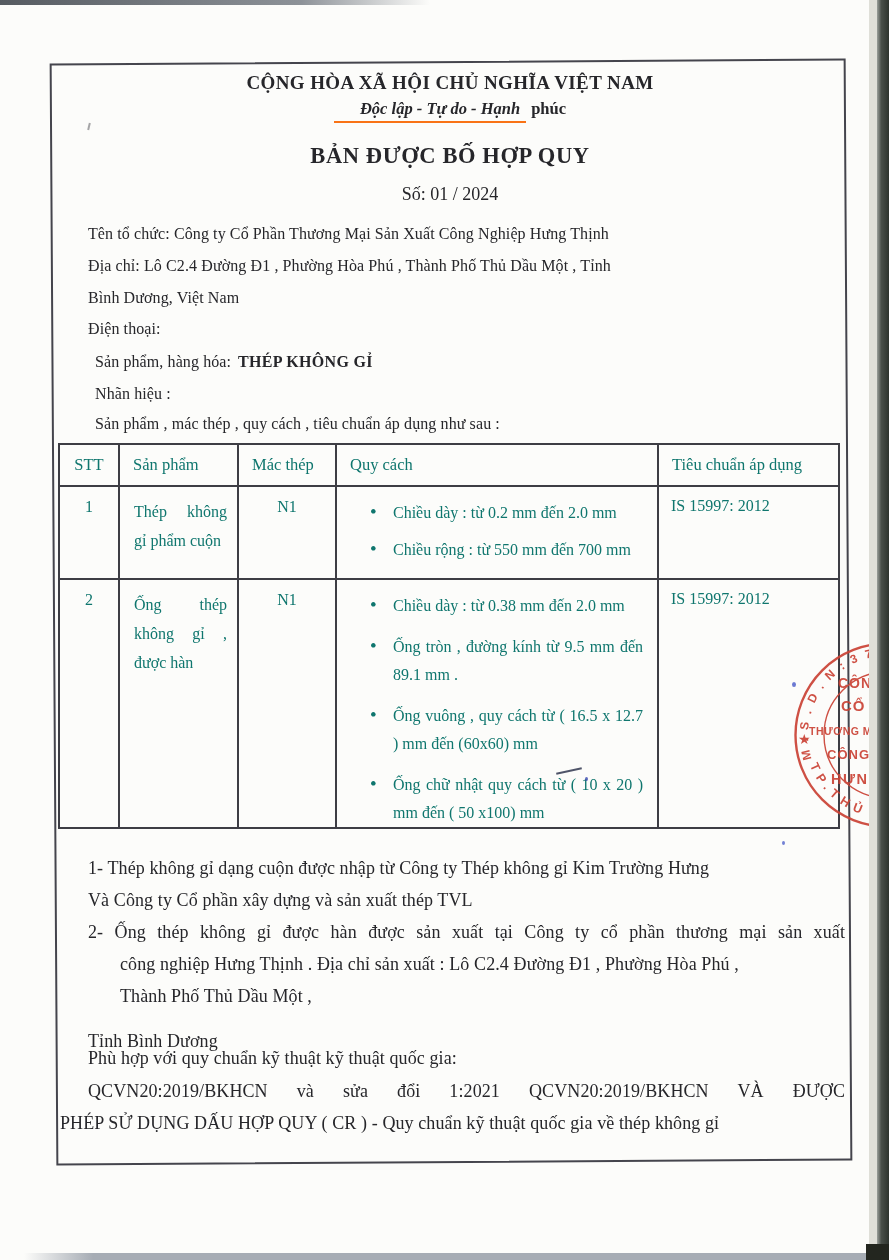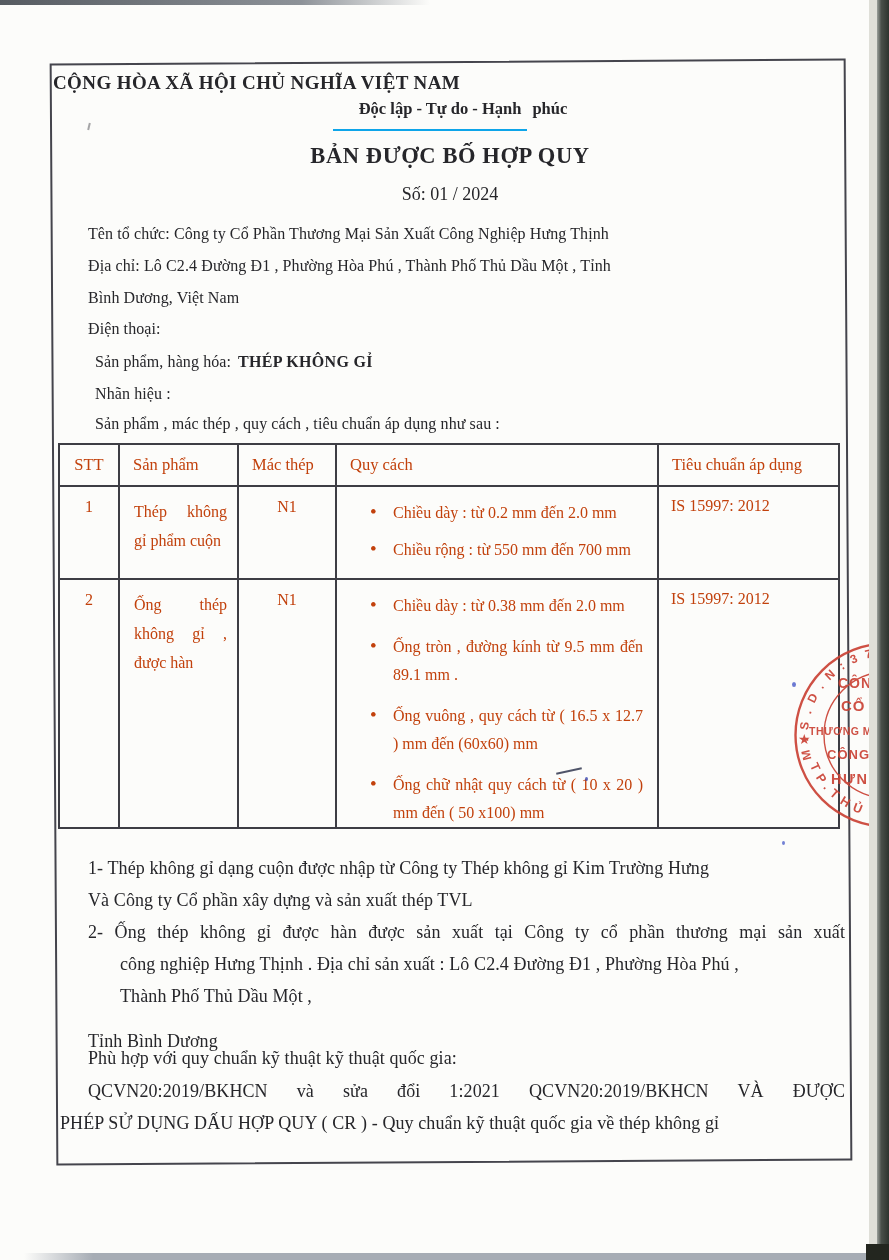--- a/index.html
+++ b/index.html
@@ -17,41 +17,41 @@
   .scan-right-light{left:869px;top:0;width:8px;height:1260px;background:#dfdfd8;z-index:10;}
   .scan-right-dark{left:877px;top:0;width:12px;height:1260px;
     background:linear-gradient(to right,#9ba09b,#4a504a 35%,#2e342e);z-index:11;}
   .scan-bottom{left:24px;top:1253px;width:865px;height:7px;
     background:linear-gradient(to right,rgba(166,172,180,0),#a6acb4 8%,#a6acb4);z-index:10;}
   .scan-corner{left:866px;top:1244px;width:23px;height:16px;background:#23261f;z-index:12;}
   
   .frame{left:53px;top:61px;width:792px;height:1098px;border:2px solid #45454d;
     transform:rotate(-0.35deg);z-index:1;}
   
-  .motto1{left:53px;top:72px;width:794px;text-align:left;font-weight:bold;
+  .motto1{left:53px;top:72px;width:794px;text-align:center;font-weight:bold;
     font-size:19px;letter-spacing:.4px;}
   .motto2{left:53px;top:99px;width:794px;text-align:center;font-weight:bold;font-size:16.5px;}
-  .motto2 .ul{border-bottom:2px solid #0ea5e9;padding:0 6px 11px 26px;}
+  .motto2 .ul{border-bottom:2px solid #f97316;padding:0 6px 3px 26px;font-style:italic;}
   .motto2 .tail{padding-left:5px;}
   .doc-title{left:53px;top:143px;width:794px;text-align:center;font-weight:bold;
     font-size:22.5px;letter-spacing:.6px;}
   .doc-number{left:53px;top:184px;width:794px;text-align:center;font-size:18px;}
   
   .bline{font-size:16px;line-height:26px;letter-spacing:.1px;}
   .org1{left:88px;top:221px;}
   .org2{left:88px;top:253px;}
   .org3{left:88px;top:285px;}
   .phone{left:88px;top:316px;}
   .product{left:95px;top:349px;}
   .product .bv{font-weight:bold;margin-left:7px;letter-spacing:.3px;}
   .brand{left:95px;top:381px;}
   .intro{left:95px;top:411px;}
   
   .tblwrap{left:58px;top:443px;width:780px;z-index:2;}
-  table{border-collapse:collapse;table-layout:fixed;width:780px;font-size:16px;color:#c2410c;padding-left:16px;}
+  table{border-collapse:collapse;table-layout:fixed;width:780px;font-size:16px;color:#0f766e;padding-left:16px;}
   th,td{border:2px solid #3d3d44;vertical-align:top;padding:0;overflow:hidden;}
   th{font-weight:normal;text-align:left;vertical-align:middle;height:40px;
     padding-left:13px;font-size:16.5px;}
   th.h-stt{text-align:center;padding-left:0;}
   tr.r1{height:93px;} tr.r2{height:242px;}
   td.c-stt{text-align:center;padding-top:11px;}
   td.c-sp{padding:10px 10px 0 14px;}
   td.c-sp div{text-align:justify;line-height:29px;}
   td.c-mt{text-align:center;padding-top:11px;}
   td.c-qc{padding-top:12px;}

